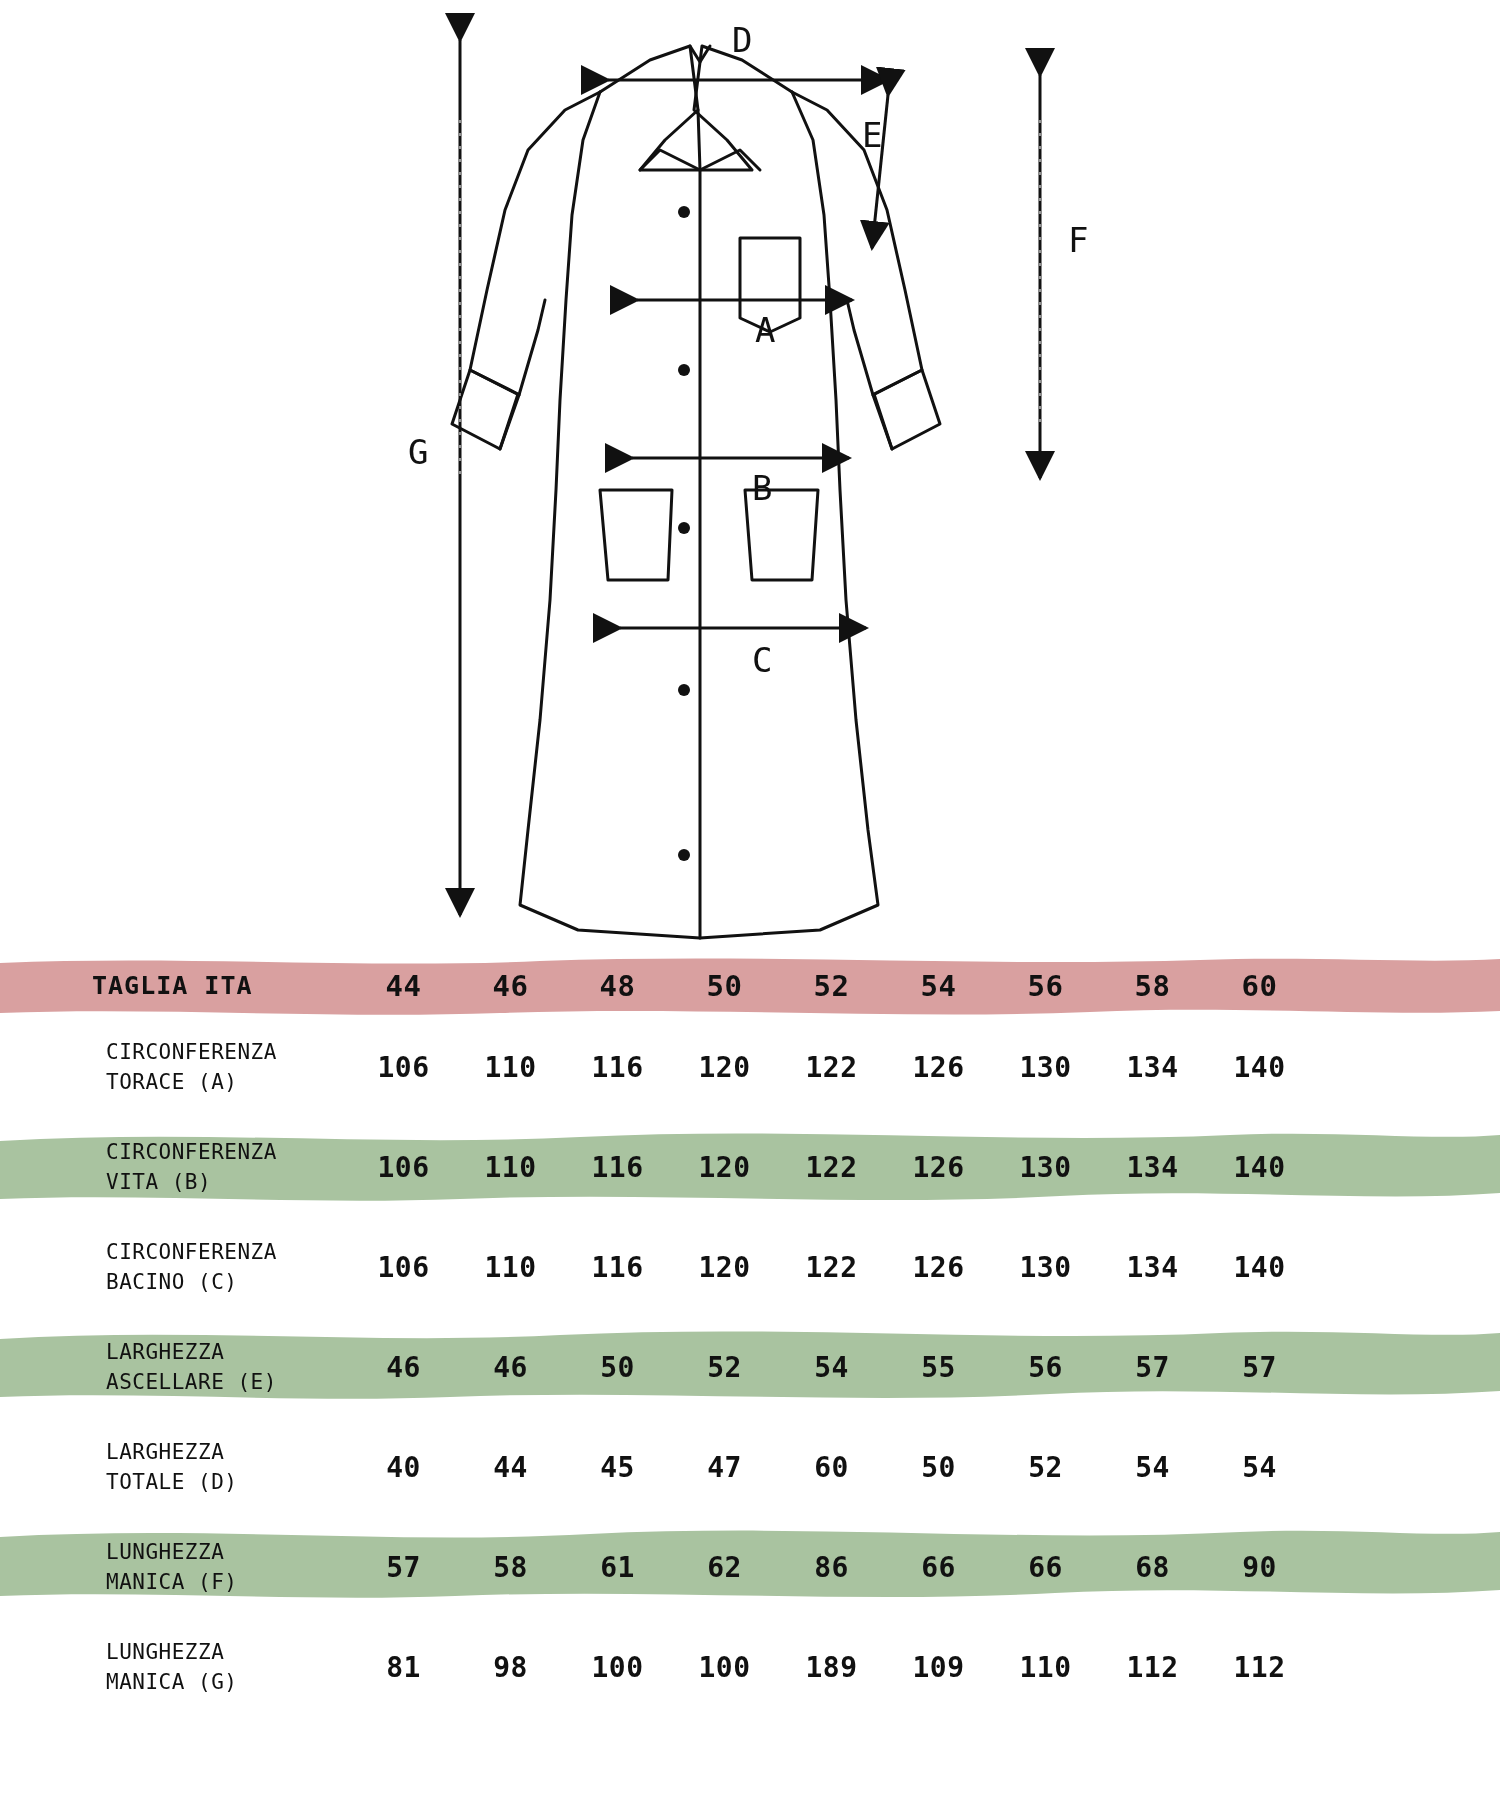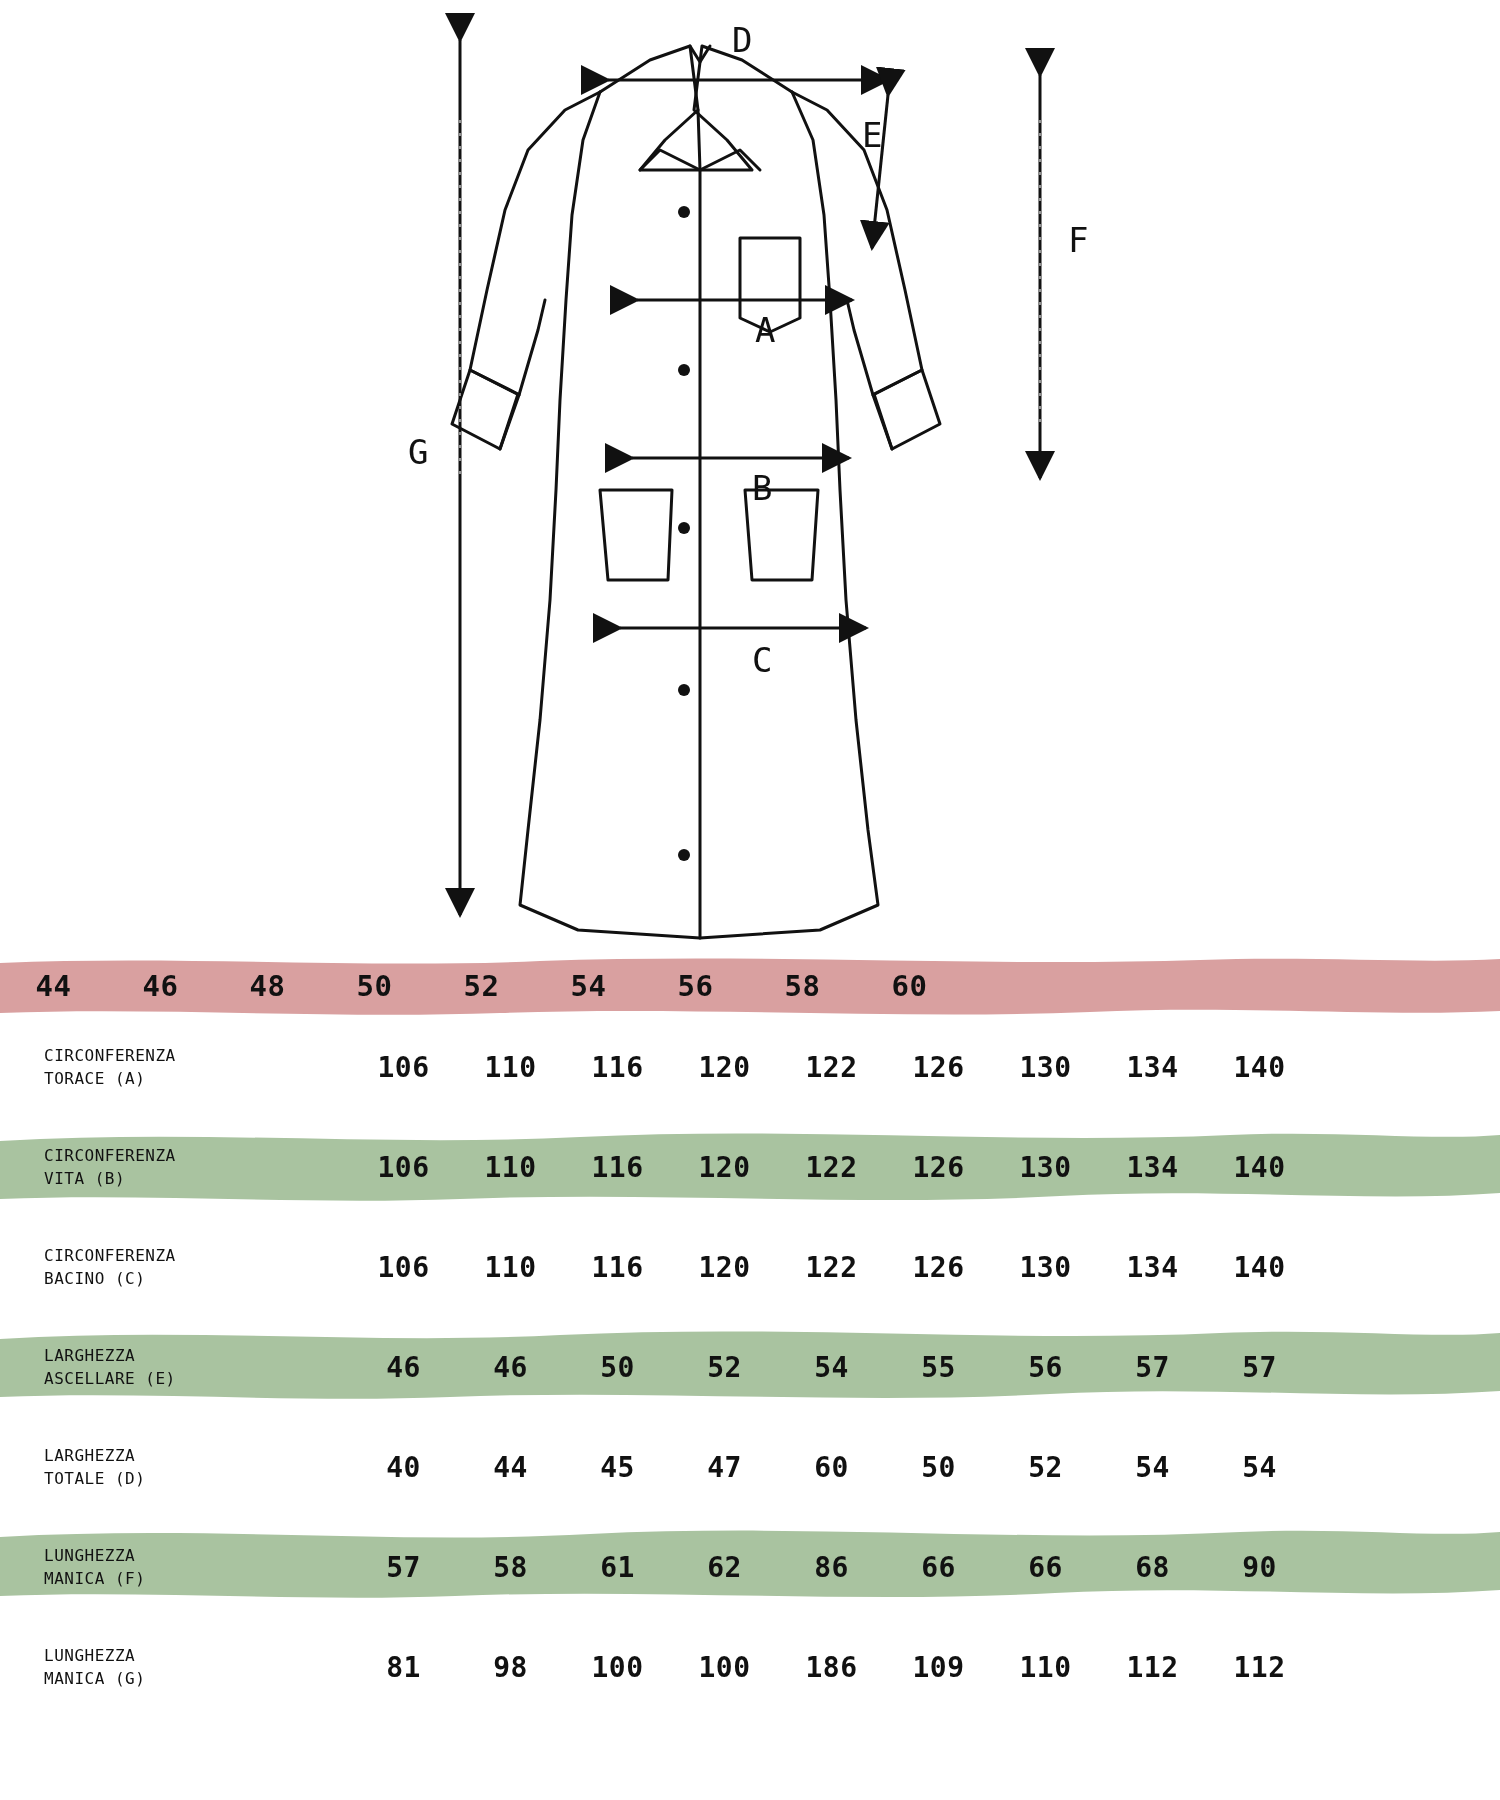--- a/index.html
+++ b/index.html
@@ -54,22 +54,22 @@
   .band svg { display: block; width: 100%; height: 100%; }
   .row .cells {
     position: relative;
     z-index: 1;
     display: flex;
     width: 1500px;
     align-items: center;
   }
   .label-cell {
     width: 350px;
-    padding-left: 44px;
-    font-size: 16px;
+    padding-left: 106px;
+    font-size: 21px;
     line-height: 1.45;
     color: #111;
     letter-spacing: 0.5px;
   }
   .label-cell .l1 { display: block; }
   .label-cell .l2 { display: block; }
   .val {
     width: 107px;
     text-align: center;
     font-size: 28px;
@@ -227,20 +227,21 @@
   <div id="table">
 
     <div class="row head-row size-head">
       <div class="band">
         <svg viewBox="0 0 1500 62" preserveAspectRatio="none">
           <path d="M0,8 C180,0 360,14 540,6 C760,-2 980,12 1200,5 C1320,1 1420,9 1500,4
                    L1500,56 C1380,62 1240,50 1090,57 C900,65 700,51 500,58 C330,64 160,52 0,58 Z" fill="#d9a0a0"></path>
         </svg>
       </div>
       <div class="cells">
+        <div class="label-cell">TAGLIA ITA</div>
         <div class="val">44</div>
         <div class="val">46</div>
         <div class="val">48</div>
         <div class="val">50</div>
         <div class="val">52</div>
         <div class="val">54</div>
         <div class="val">56</div>
         <div class="val">58</div>
         <div class="val">60</div>
       </div>
@@ -375,21 +376,21 @@
     <div class="row">
       <div class="cells">
         <div class="label-cell">
           <span class="l1">LUNGHEZZA</span>
           <span class="l2">MANICA (G)</span>
         </div>
         <div class="val">81</div>
         <div class="val">98</div>
         <div class="val">100</div>
         <div class="val">100</div>
-        <div class="val">186</div>
+        <div class="val">189</div>
         <div class="val">109</div>
         <div class="val">110</div>
         <div class="val">112</div>
         <div class="val">112</div>
       </div>
     </div>
 
   </div>
 </div>
 

